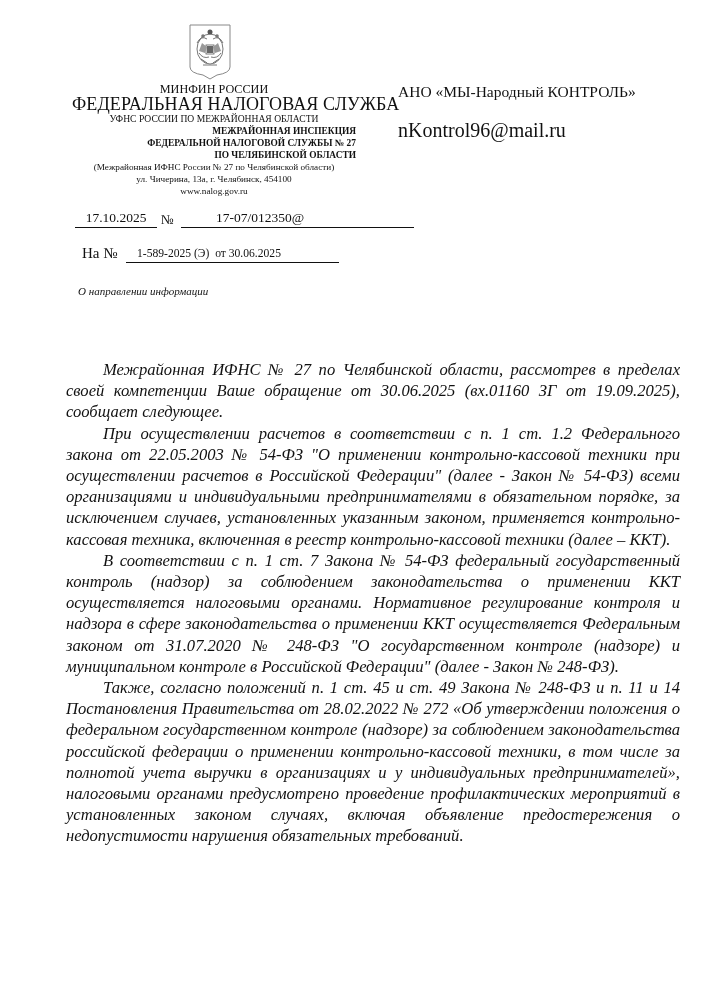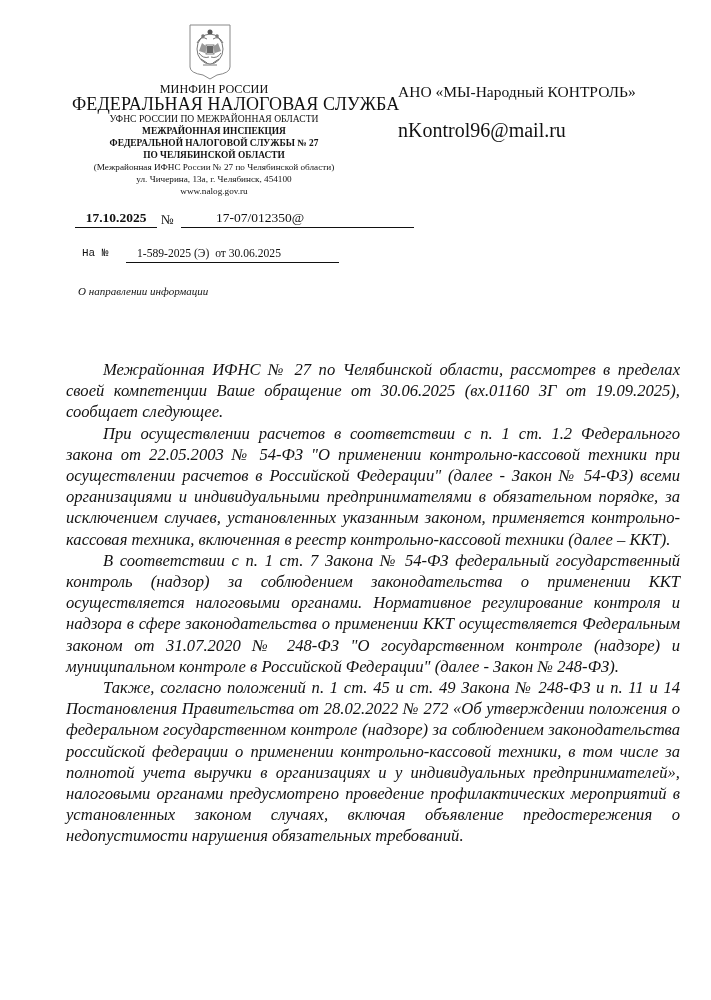--- a/index.html
+++ b/index.html
@@ -8,31 +8,31 @@
     font-family: "Liberation Serif", "DejaVu Serif", serif; color: #111;
   }
   .emblem { position: absolute; left: 187px; top: 23px; width: 46px; height: 58px; }
   .header-block {
     position: absolute; left: 72px; top: 82px; width: 284px; text-align: center;
   }
   .h-line { white-space: nowrap; }
   .h1 { font-size: 12.2px; line-height: 15px; }
   .h2 { font-size: 18px; line-height: 15px; letter-spacing: 0.1px; }
   .h3 { font-size: 9.6px; line-height: 13px; }
-  .hb { font-size: 9.4px; line-height: 12px; font-weight: bold; }
+  .hb { font-size: 9.4px; line-height: 12px; font-weight: bold; text-align: right; }
   .hs { font-size: 9.2px; line-height: 12px; }
 
   .reg-row { position: absolute; left: 75px; top: 209px; width: 265px; height: 22px; }
-  .reg-date { position: absolute; left: 0; top: 0; width: 82px; border-bottom: 1px solid #111; text-align: center; font-size: 13.5px; line-height: 18px; font-weight: bold; }
+  .reg-date { position: absolute; left: 0; top: 0; width: 82px; border-bottom: 1px solid #111; text-align: center; font-size: 13.5px; line-height: 18px; }
   .reg-no-sign { position: absolute; left: 86px; top: 2px; font-size: 13.5px; line-height: 18px; }
   .reg-num { position: absolute; left: 106px; top: 0; width: 233px; border-bottom: 1px solid #111; font-size: 13.5px; line-height: 18px; }
   .reg-num span { padding-left: 35px; }
 
   .reply-row { position: absolute; left: 82px; top: 245px; width: 260px; height: 20px; }
-  .reply-label { position: absolute; left: 0; top: 0; font-size: 11px; line-height: 17px; font-family: Liberation Mono, monospace; }
+  .reply-label { position: absolute; left: 0; top: 0; font-size: 15px; line-height: 17px; }
   .reply-value { position: absolute; left: 44px; top: 0; width: 213px; border-bottom: 1px solid #111; font-size: 11.6px; line-height: 17px; }
   .reply-value span { padding-left: 11px; }
 
   .subject { position: absolute; left: 78px; top: 284px; font-size: 11px; line-height: 14px; font-style: italic; }
 
   .addressee { position: absolute; left: 398px; top: 82px; }
   .addr-name { font-size: 15.5px; line-height: 20px; white-space: nowrap; }
   .addr-email { font-size: 20px; line-height: 20px; margin-top: 18px; }
 
   .body-text {

